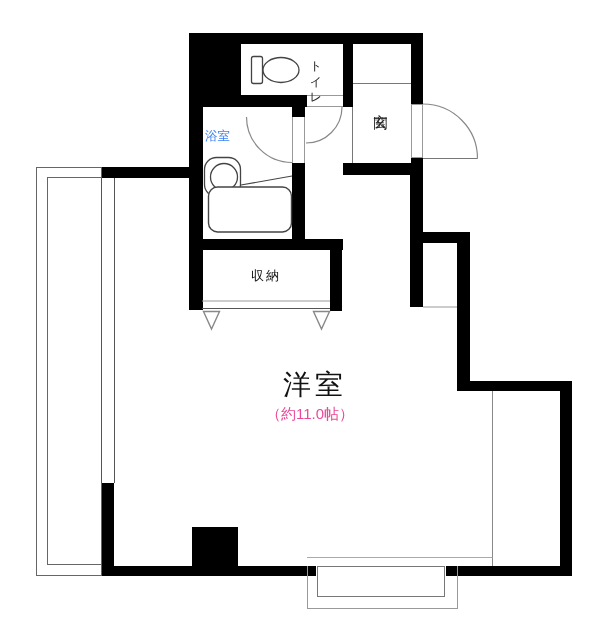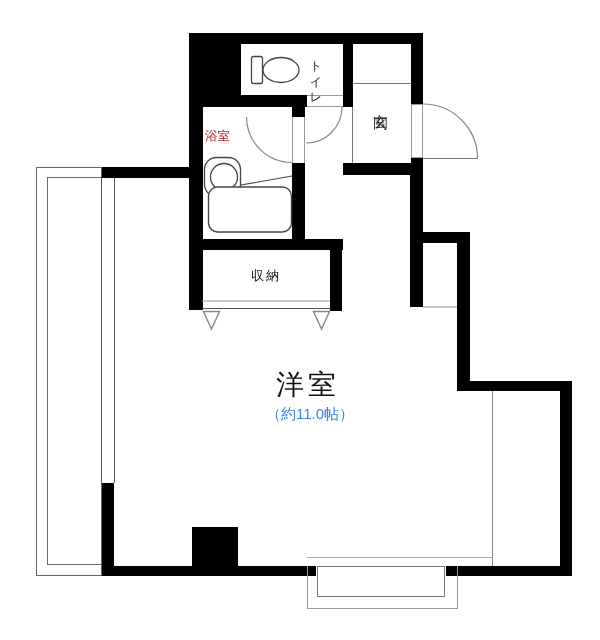--- a/index.html
+++ b/index.html
@@ -84,18 +84,18 @@
     <line x1="202" y1="301" x2="330" y2="301" stroke="#999" stroke-width="1"></line>
     <line x1="202" y1="308.5" x2="330" y2="308.5" stroke="#555" stroke-width="1.2"></line>
 
     <line x1="423" y1="307" x2="457" y2="307" stroke="#999" stroke-width="1"></line>
     <line x1="492.5" y1="391" x2="492.5" y2="566" stroke="#888" stroke-width="1"></line>
     <line x1="307" y1="557.5" x2="492.5" y2="557.5" stroke="#aaa" stroke-width="1"></line>
   </svg>
 
   <div class="lbl v" style="left:308px;top:52px;font-size:12px;letter-spacing:2px;color:#222;">トイレ</div>
   <div class="lbl v" style="left:373px;top:103px;font-size:14px;letter-spacing:3px;color:#222;">玄関</div>
-  <div class="lbl" style="left:205px;top:129px;font-size:12.5px;color:#b91c1c;">浴室</div>
+  <div class="lbl" style="left:205px;top:129px;font-size:12.5px;color:#3b82f6;">浴室</div>
   <div class="lbl center" style="left:216px;top:269px;width:100px;font-size:13px;letter-spacing:2px;color:#111;">収納</div>
-  <div class="lbl center" style="left:208px;top:369px;width:200px;font-size:28px;letter-spacing:4px;color:#111;">洋室</div>
-  <div class="lbl center" style="left:210px;top:405px;width:200px;font-size:15px;color:#3b82f6;">（約11.0帖）</div>
+  <div class="lbl center" style="left:215px;top:369px;width:200px;font-size:28px;letter-spacing:4px;color:#111;">洋室</div>
+  <div class="lbl center" style="left:210px;top:405px;width:200px;font-size:15px;color:#ec4899;">（約11.0帖）</div>
 
 </div>
 
 </body></html>

